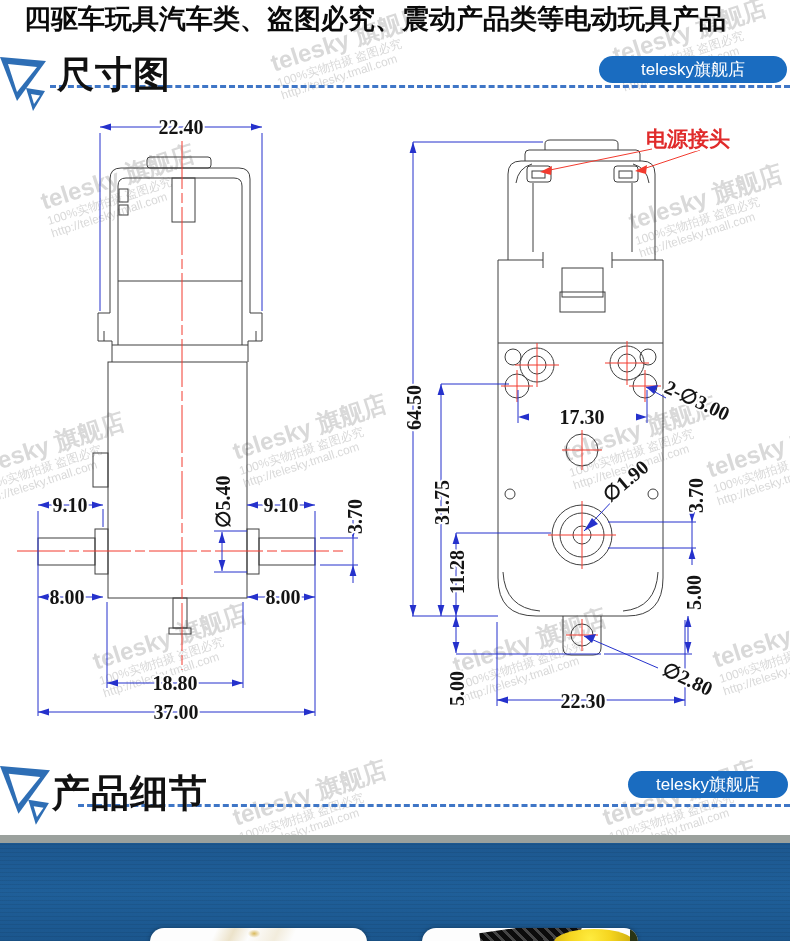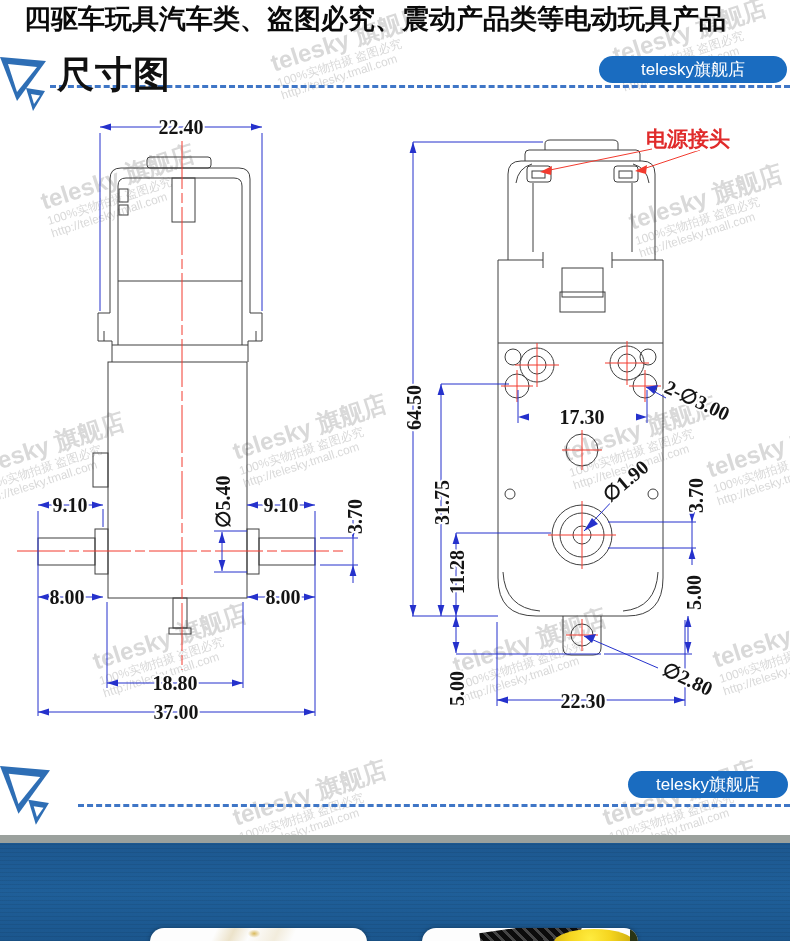--- a/index.html
+++ b/index.html
@@ -313,20 +313,21 @@
     <text x="583" y="708" text-anchor="middle">22.30</text>
     <text transform="translate(661 674) rotate(25)">∅2.80</text>
   </svg>
 
   <svg class="logo" style="left:0;top:766px" width="50" height="62" viewBox="0 0 46 57">
     <polygon points="0,0 46,4 17,44" fill="#2e6eb5"></polygon>
     <polygon points="8,7 37,10 17,35" fill="#ffffff"></polygon>
     <polygon points="26,31 45,34 33,54" fill="#2e6eb5"></polygon>
     <polygon points="31,37 40,38.5 34,47" fill="#ffffff"></polygon>
   </svg>
+  <div class="sec-title" style="left:52px;top:768px;font-size:38px">产品细节</div>
   <div class="dash" style="left:78px;top:804px;width:712px"></div>
   <div class="badge" style="left:628px;top:771px;width:160px;height:27px;line-height:27px">telesky旗舰店</div>
 
   <div class="gray-bar"></div>
   <div class="blue-strip"></div>
   <div class="card card-left"></div>
   <div class="card card-right">
     <div class="motor-black"></div>
     <div class="motor-yellow"></div>
     <div class="motor-dark-right"></div>

